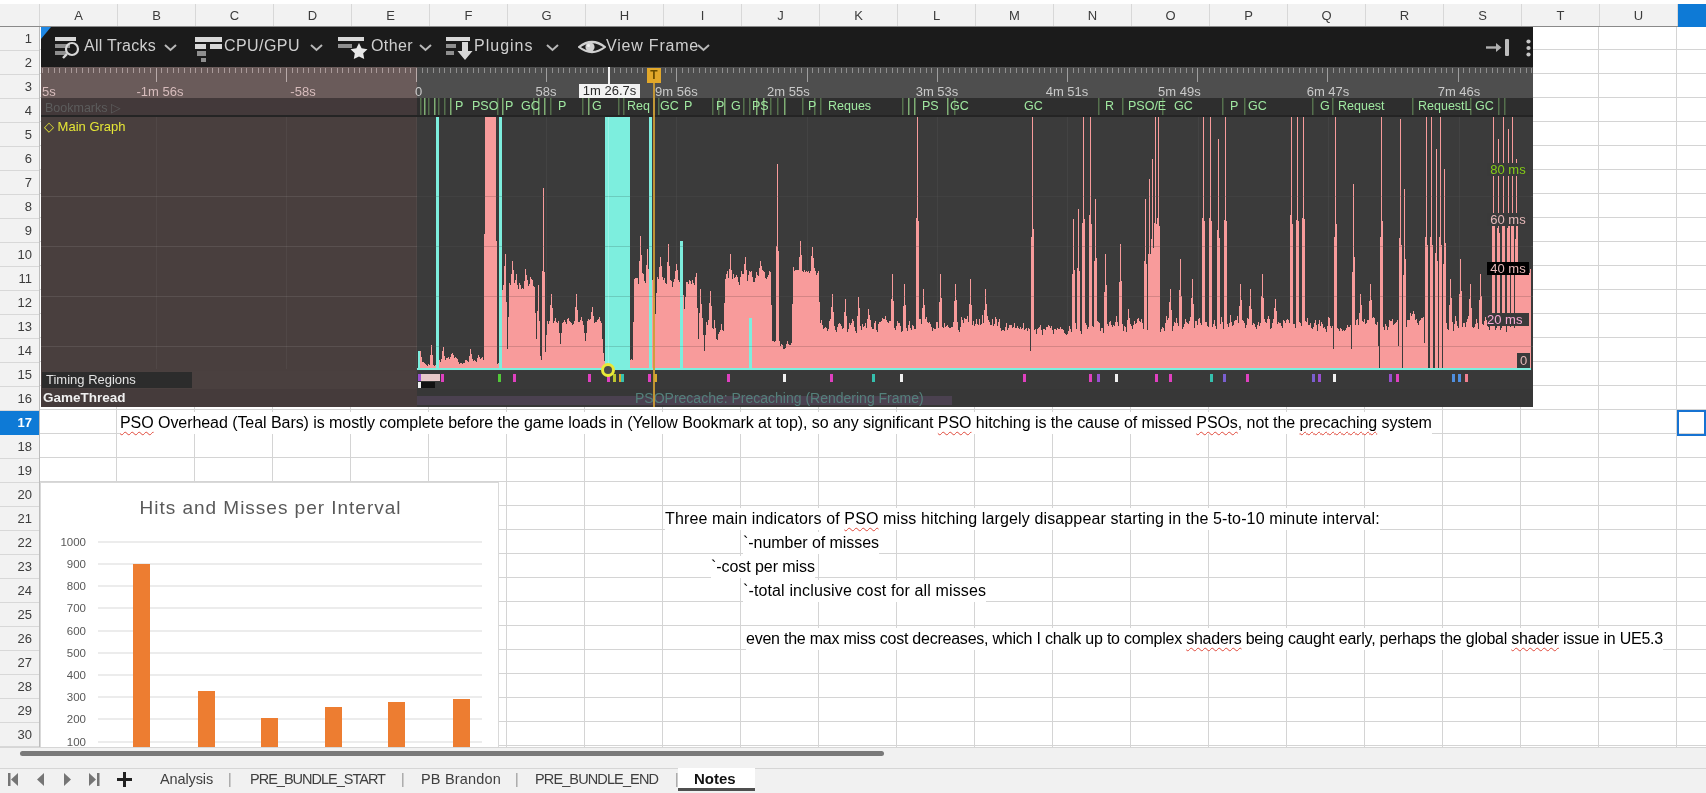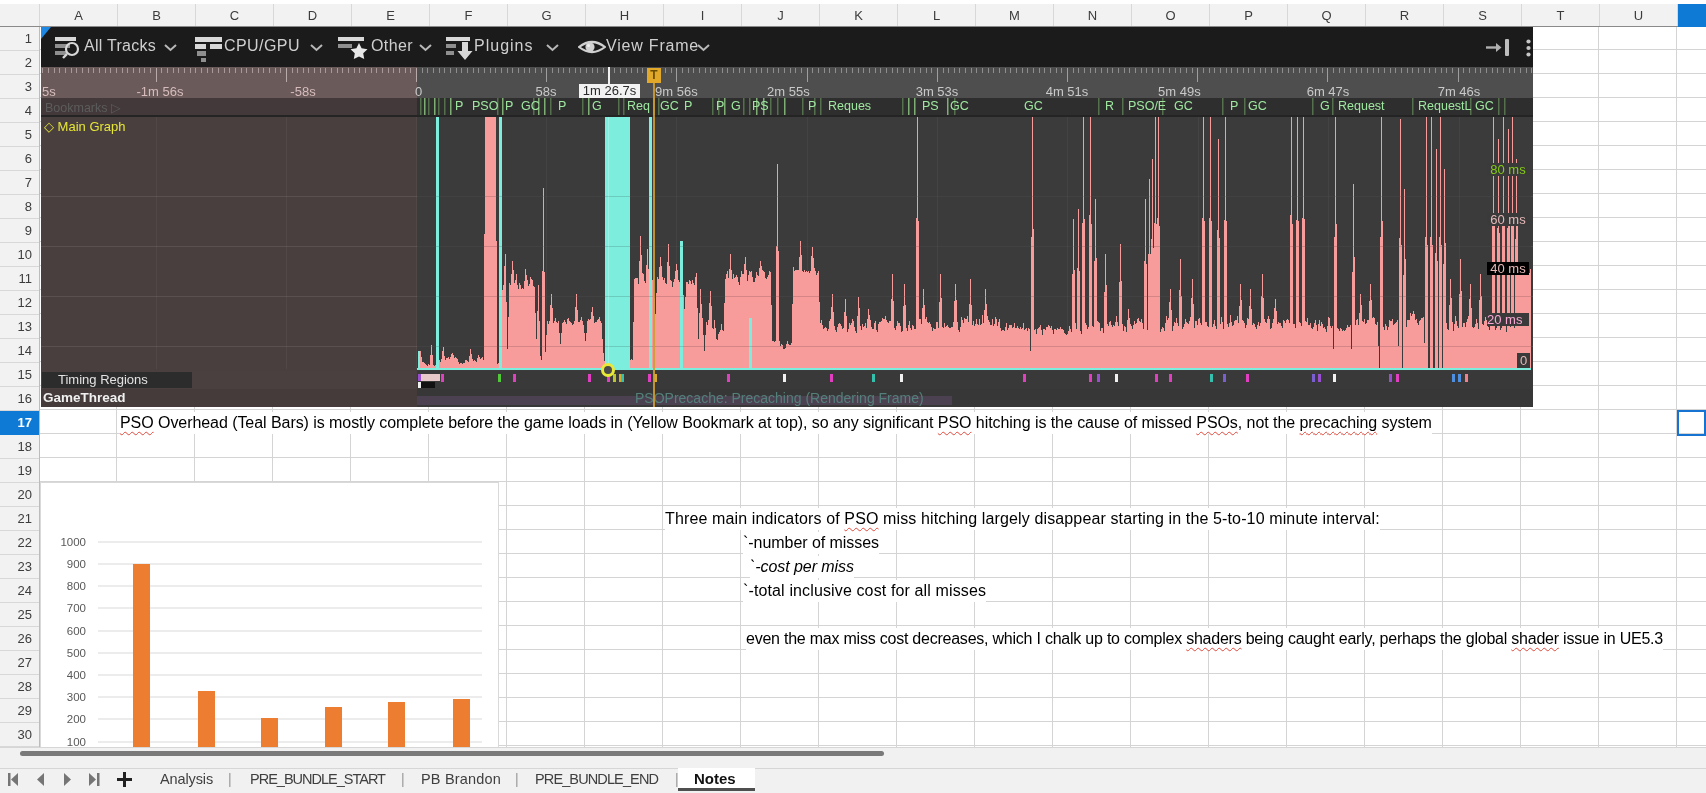--- a/index.html
+++ b/index.html
@@ -529,21 +529,21 @@
       <rect x="376" y="251" width="1114" height="2" fill="#7deede"></rect>
     </svg>
 <div class="abs" style="position:absolute;left:3px;top:92px;font-size:13px;color:#e5e636;white-space:nowrap">◇ Main Graph</div>
 <div class="abs" style="position:absolute;left:1446px;top:136px;width:42px;height:13px;background:#3a3a3a;color:#84cc16;font-size:13px;text-align:center;line-height:13px">80 ms</div>
 <div class="abs" style="position:absolute;left:1446px;top:186px;width:42px;height:13px;background:#3a3a3a;color:#e5b8b8;font-size:13px;text-align:center;line-height:13px">60 ms</div>
 <div class="abs" style="position:absolute;left:1446px;top:235px;width:42px;height:13px;background:#000000;color:#e5b8b8;font-size:13px;text-align:center;line-height:13px">40 ms</div>
 <div class="abs" style="position:absolute;left:1446px;top:286px;width:42px;height:13px;background:#3a3a3a;color:#f9a8d4;font-size:13px;text-align:left;line-height:13px">20 ms</div>
 <div class="abs" style="position:absolute;left:1476px;top:326px;width:13px;height:15px;background:#3a3a3a;color:#e5b8b8;font-size:13px;text-align:center;line-height:15px">0</div>
 <div style="position:absolute;left:0;top:344px;width:1492px;height:18px;background:#393939"></div>
 <div style="position:absolute;left:0;top:344px;width:376px;height:18px;background:#4a403f"></div>
-<div class="abs" style="position:absolute;left:1px;top:345px;width:150px;height:16px;background:#2c2c2c;color:#e2e2e2;font-size:13px;line-height:16px;padding-left:16px">Timing Regions</div>
+<div class="abs" style="position:absolute;left:1px;top:345px;width:150px;height:16px;background:#2c2c2c;color:#e2e2e2;font-size:13px;line-height:16px;padding-left:4px">Timing Regions</div>
 <div style="position:absolute;left:377px;top:347px;width:22px;height:7px;background:#e7c9c9"></div>
 <div style="position:absolute;left:377px;top:347px;width:3px;height:7px;background:#9a4fd0"></div>
 <div style="position:absolute;left:377px;top:355px;width:3px;height:6px;background:#f0f0f0"></div>
 <div style="position:absolute;left:380px;top:355px;width:14px;height:6px;background:#121212"></div>
 <div style="position:absolute;left:400px;top:347px;width:2.5px;height:8px;background:#e040c0"></div>
 <div style="position:absolute;left:457px;top:347px;width:2.5px;height:8px;background:#52c838"></div>
 <div style="position:absolute;left:472px;top:347px;width:2.5px;height:8px;background:#e040c0"></div>
 <div style="position:absolute;left:547px;top:347px;width:2.5px;height:8px;background:#e040c0"></div>
 <div style="position:absolute;left:566px;top:347px;width:2.5px;height:8px;background:#e040c0"></div>
 <div style="position:absolute;left:572px;top:347px;width:2.5px;height:8px;background:#bac52f"></div>
@@ -581,24 +581,25 @@
 <div class="abs" style="position:absolute;left:2px;top:363px;font-size:13.5px;color:#f0f0f0;font-weight:bold">GameThread</div>
 <div class="abs" style="position:absolute;left:594px;top:363px;font-size:14px;color:#54807b;white-space:nowrap">PSOPrecache: Precaching (Rendering Frame)</div>
 <div style="position:absolute;left:611.5px;top:56px;width:2.5px;height:324px;background:rgba(206,157,52,0.9)"></div>
 <svg class="abs" style="left:559px;top:335px" width="16" height="16">
       <circle cx="8" cy="8" r="5.5" fill="#4a4a4a" stroke="#e8e838" stroke-width="3"></circle>
     </svg>
 </div>
 <div class="cellt" style="position:absolute;left:120px;top:412px;height:22px;line-height:22px;letter-spacing:-0.06px;"><span class="sq">PSO</span> Overhead (Teal Bars) is mostly complete before the game loads in (Yellow Bookmark at top), so any significant <span class="sq">PSO</span> hitching is the cause of missed <span class="sq">PSOs</span>, not the <span class="sq">precaching</span> system</div>
 <div class="cellt" style="position:absolute;left:665px;top:508px;height:22px;line-height:22px;letter-spacing:0.13px;">Three main indicators of <span class="sq">PSO</span> miss hitching largely disappear starting in the 5-to-10 minute interval:</div>
 <div class="cellt" style="position:absolute;left:743px;top:532px;height:22px;line-height:22px;letter-spacing:-0.05px;">`-number of misses</div>
-<div class="cellt" style="position:absolute;left:750px;top:556px;height:22px;line-height:22px;letter-spacing:-0.06px;font-style:italic;">`-cost per miss</div>
+<div class="cellt" style="position:absolute;left:711px;top:556px;height:22px;line-height:22px;letter-spacing:-0.06px;">`-cost per miss</div>
 <div class="cellt" style="position:absolute;left:743px;top:580px;height:22px;line-height:22px;letter-spacing:0.13px;">`-total inclusive cost for all misses</div>
 <div class="cellt" style="position:absolute;left:746px;top:628px;height:22px;line-height:22px;letter-spacing:-0.23px;">even the max miss cost decreases, which I chalk up to complex <span class="sq">shaders</span> being caught early, perhaps the global <span class="sq">shader</span> issue in UE5.3</div>
 <div class="abs" style="left:40px;top:482px;width:459px;height:265px;background:#fff;border:1px solid #d9d9d9;border-bottom:none;overflow:hidden">
+<div class="abs" style="position:absolute;left:0;top:14px;width:459px;text-align:center;font-size:19px;color:#595959;letter-spacing:0.98px">Hits and Misses per Interval</div>
 <svg class="abs" style="left:0;top:0" width="459" height="265">
       <line x1="57" y1="59" x2="441" y2="59" stroke="#d9d9d9" stroke-width="1"></line>
       <line x1="57" y1="81" x2="441" y2="81" stroke="#d9d9d9" stroke-width="1"></line>
       <line x1="57" y1="103" x2="441" y2="103" stroke="#d9d9d9" stroke-width="1"></line>
       <line x1="57" y1="125" x2="441" y2="125" stroke="#d9d9d9" stroke-width="1"></line>
       <line x1="57" y1="148" x2="441" y2="148" stroke="#d9d9d9" stroke-width="1"></line>
       <line x1="57" y1="170" x2="441" y2="170" stroke="#d9d9d9" stroke-width="1"></line>
       <line x1="57" y1="192" x2="441" y2="192" stroke="#d9d9d9" stroke-width="1"></line>
       <line x1="57" y1="214" x2="441" y2="214" stroke="#d9d9d9" stroke-width="1"></line>
       <line x1="57" y1="236" x2="441" y2="236" stroke="#d9d9d9" stroke-width="1"></line>

